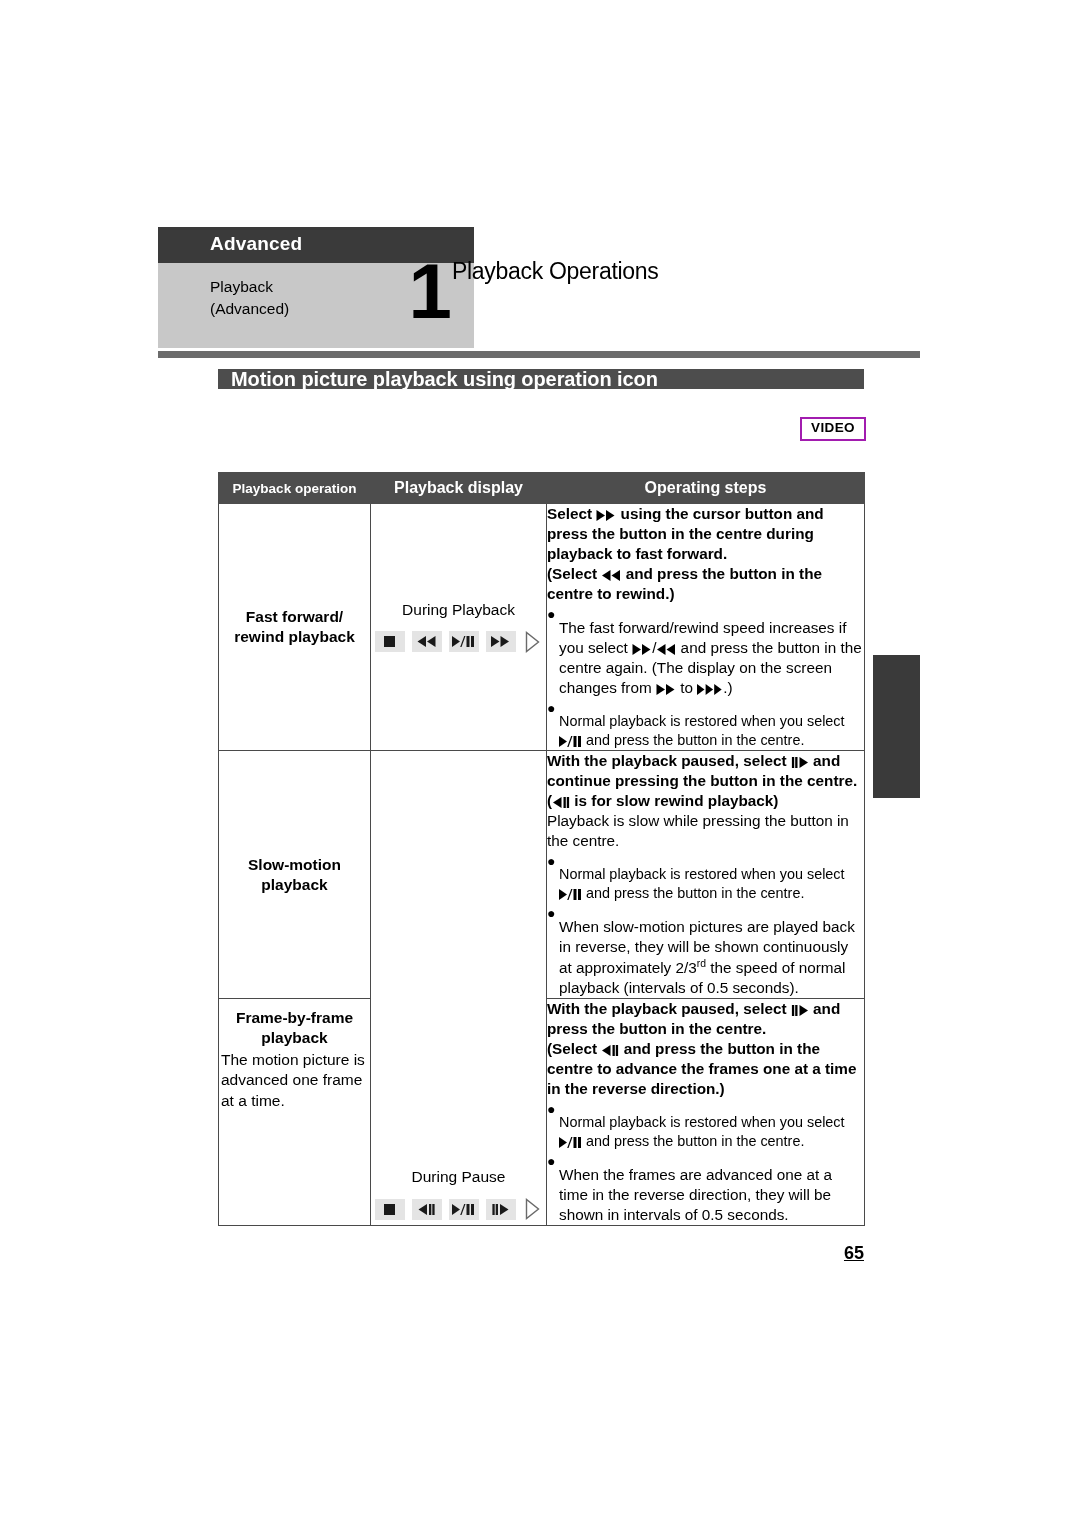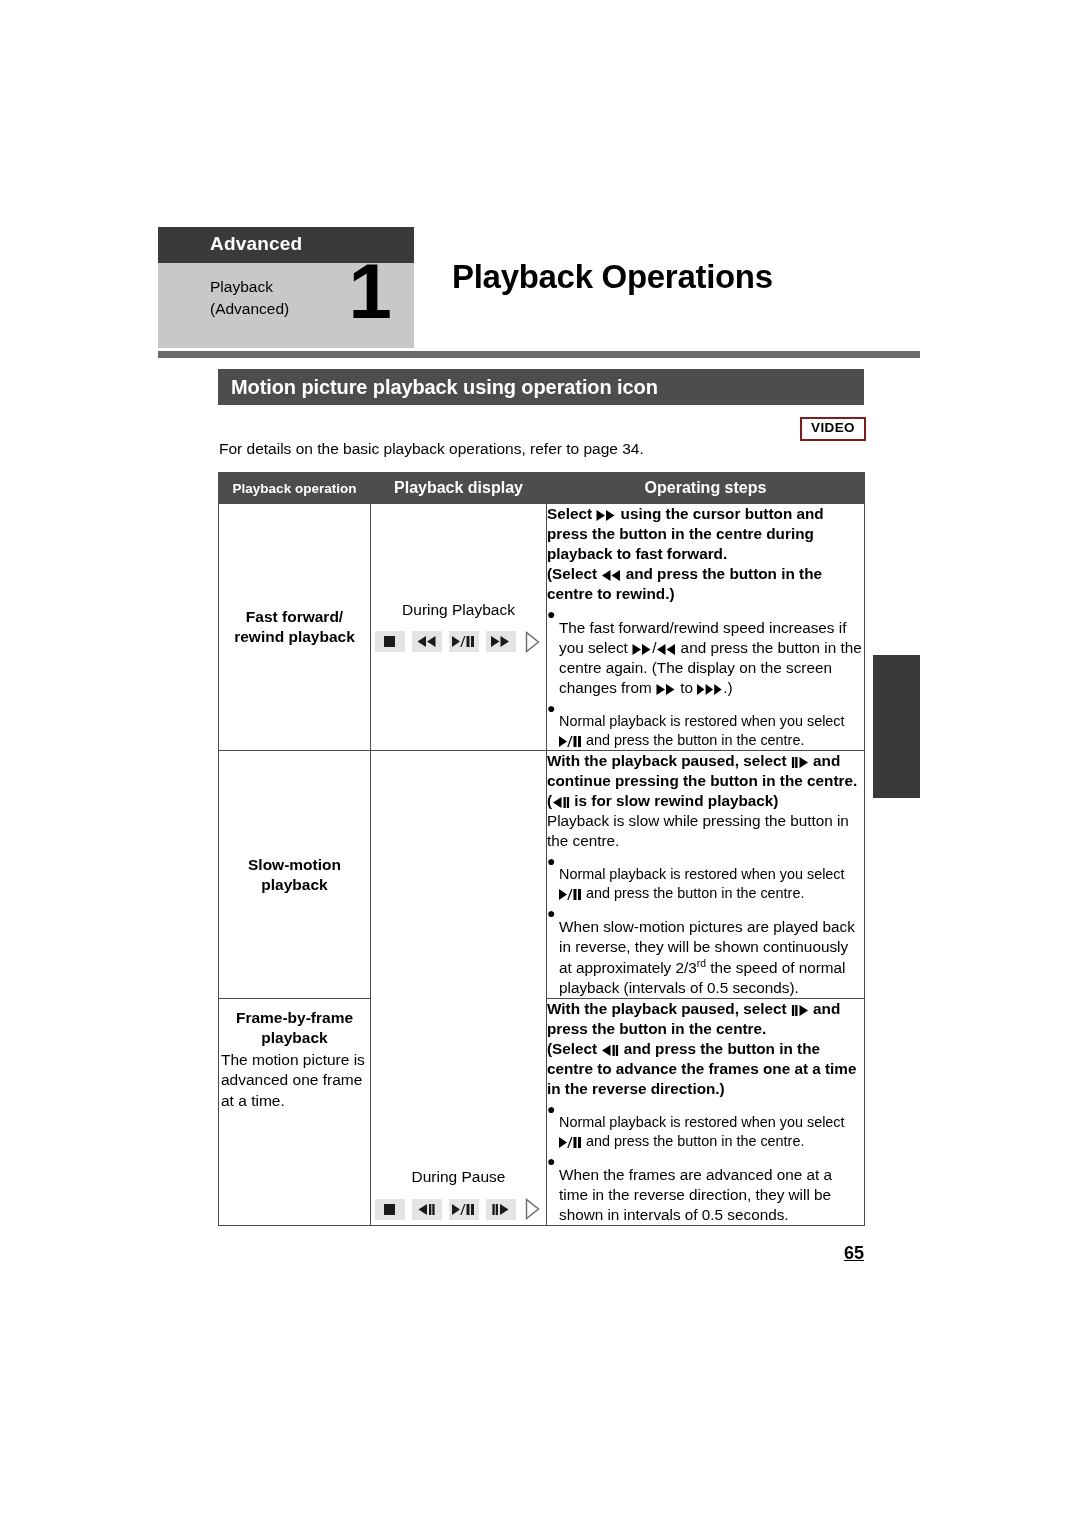--- a/index.html
+++ b/index.html
@@ -20,21 +20,21 @@
     position: absolute;
     inset: 0;
     background: #ffffff;
   }
 
   
   .chapter-block {
     position: absolute;
     left: 158px;
     top: 227px;
-    width: 256px;
+    width: 316px;
   }
   .chapter-advanced {
     background: #3a3a3a;
     color: #ffffff;
     font-size: 19px;
     font-weight: bold;
     padding: 7px 0 8px 52px;
     letter-spacing: 0.2px;
     line-height: 1.1;
   }
@@ -58,59 +58,59 @@
     font-size: 78px;
     font-weight: bold;
     line-height: 1;
     font-family: "Liberation Sans", sans-serif;
   }
 
   .chapter-title {
     position: absolute;
     left: 452px;
     top: 258px;
-    font-size: 33px;
-    font-weight: bold;
+    font-size: 23px;
+    font-weight: normal;
     letter-spacing: -0.3px;
     white-space: nowrap;
   }
 
   .rule-bar {
     position: absolute;
     left: 158px;
     top: 351px;
     width: 762px;
     height: 7px;
     background: #6b6b6b;
   }
 
   
   .section-bar {
     position: absolute;
     left: 218px;
     top: 369px;
     width: 646px;
-    height: 36px;
+    height: 20px;
     background: #4d4d4d;
     color: #ffffff;
     font-size: 20px;
     font-weight: bold;
     display: flex;
     align-items: center;
     padding-left: 13px;
     box-sizing: border-box;
     letter-spacing: -0.1px;
   }
 
   
   .video-badge {
     position: absolute;
     left: 800px;
     top: 417px;
-    border: 2px solid #7f1d1d;
+    border: 2px solid #a21caf;
     background: #ffffff;
     font-size: 13.5px;
     font-weight: bold;
     letter-spacing: 0.4px;
     padding: 1px 9px 2px 9px;
     line-height: 1.25;
     font-family: "Liberation Sans", sans-serif;
     text-align: right;
   }
 
@@ -272,21 +272,20 @@
   <div class="chapter-title">Playback Operations</div>
 
   <div class="rule-bar"></div>
 
   <div class="section-bar">
     <span>Motion picture playback using operation icon</span>
   </div>
 
   <div class="video-badge">VIDEO</div>
 
-  <div class="intro-line">For details on the basic playback operations, refer to page 34.</div>
 
   <div class="thumb-tab"></div>
 
   <table class="op-table">
     <colgroup>
       <col class="col-op">
         <col class="col-disp">
         <col class="col-steps">
     </colgroup>
     <thead>

